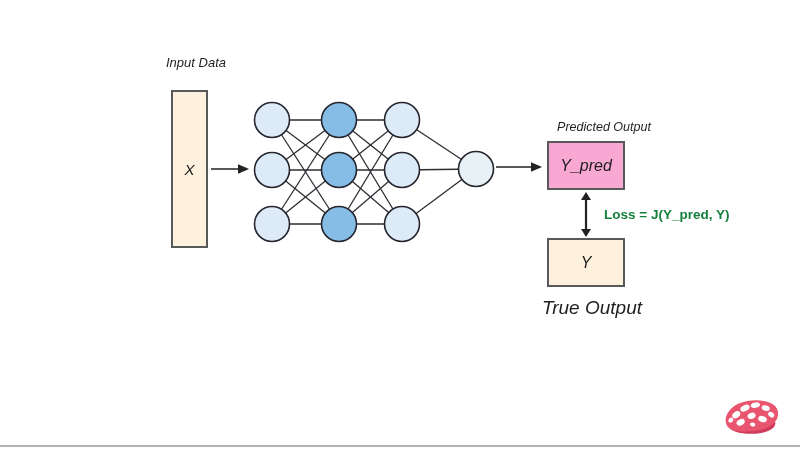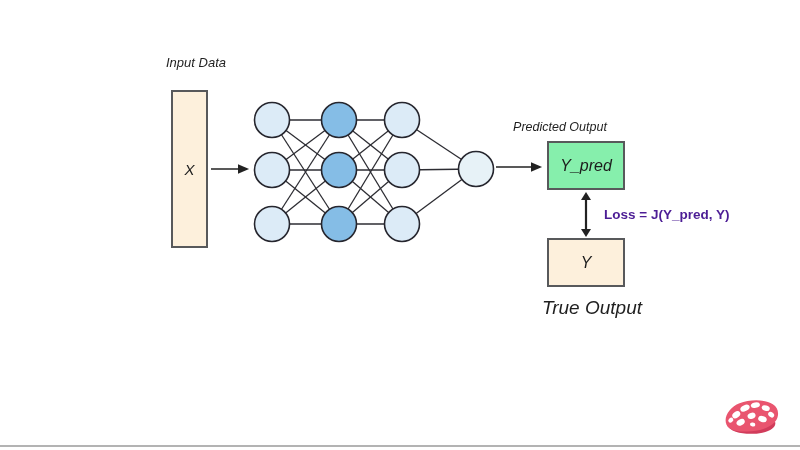--- a/index.html
+++ b/index.html
@@ -100,31 +100,31 @@
         <circle cx="339" cy="224" r="17.5" fill="#85bde6" stroke="#26262e" stroke-width="1.6"></circle>
         <circle cx="402" cy="120" r="17.5" fill="#dcebf7" stroke="#26262e" stroke-width="1.6"></circle>
         <circle cx="402" cy="170" r="17.5" fill="#dcebf7" stroke="#26262e" stroke-width="1.6"></circle>
         <circle cx="402" cy="224" r="17.5" fill="#dcebf7" stroke="#26262e" stroke-width="1.6"></circle>
         <circle cx="476" cy="169" r="17.5" fill="#e7f2f7" stroke="#26262e" stroke-width="1.6"></circle>
       </g>
   </svg>
 
   <div class="lbl italic centered" style="left:196px; top:55px; font-size:13px; font-weight:500;">Input Data</div>
 
-  <div class="lbl italic centered" style="left:560px; top:120px; font-size:12.5px; font-weight:500;">Predicted Output</div>
+  <div class="lbl italic centered" style="left:604px; top:120px; font-size:12.5px; font-weight:500;">Predicted Output</div>
 
-  <div class="lbl bold" style="left:604px; top:207px; font-size:13.5px; color:#4c1d95;">Loss = J(Y_pred, Y)</div>
+  <div class="lbl bold" style="left:604px; top:207px; font-size:13.5px; color:#15803d;">Loss = J(Y_pred, Y)</div>
 
   <div class="lbl italic centered" style="left:592px; top:297px; font-size:19px; font-weight:500;">True Output</div>
 
   <div class="box" style="left: 171px; top: 90px; width: 37px; height: 158px; font-size: 15px; background: rgb(253, 240, 220); border-color: rgb(88, 89, 91);">
     <span>X</span>
   </div>
 
-  <div class="box" style="left: 547px; top: 141px; width: 78px; height: 49px; background: #86efac; border-color: rgb(88, 89, 91);">
+  <div class="box" style="left: 547px; top: 141px; width: 78px; height: 49px; background: #f9a8d4; border-color: rgb(88, 89, 91);">
     <span>Y_pred</span>
   </div>
 
   <div class="box" style="left: 547px; top: 238px; width: 78px; height: 49px; background: rgb(253, 240, 220); border-color: rgb(88, 89, 91);">
     <span>Y</span>
   </div>
 
   <svg id="logo" viewBox="0 0 110 78" xmlns="http://www.w3.org/2000/svg">
     <path class="logo-shade" d="M10,50 C28,64 70,63 99,45 C102,52 94,61 76,65 C52,70 18,67 10,50 Z" fill="#d13c5b"></path>
     <path class="logo-main" d="M10,50 C4,36 16,18 34,11 C52,4 80,3 95,13 C106,20 108,34 99,45 C89,57 68,63 48,63 C30,63 16,62 10,50 Z" fill="#e9556f"></path>

